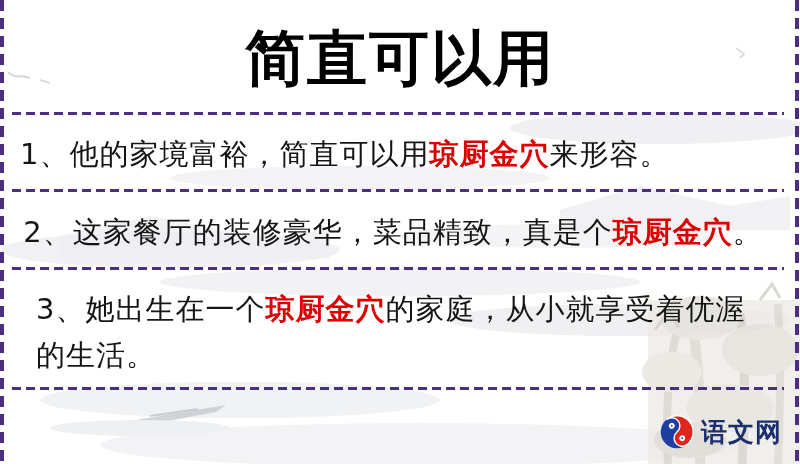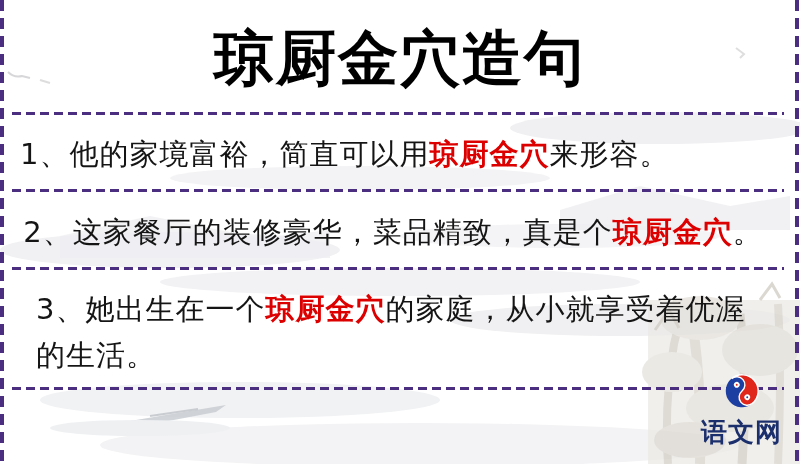--- a/index.html
+++ b/index.html
@@ -41,21 +41,21 @@
   }
   .sentence.row1{top:131px;}
   .sentence.row2{top:209px;text-align:center;}
   .sentence.row3{top:286px;margin-left:16px;}
   .kw{color:#DD0000;font-weight:800;}
   
   .watermark{position:absolute;inset:0;pointer-events:none;}
   
   .logo{
     position:absolute;right:18px;bottom:14px;
-    display:flex;align-items:center;gap:6px;flex-direction:column;
+    display:flex;align-items:center;gap:6px;
   }
   .logo-icon{width:36px;height:36px;display:block;}
   .logo-text{
     font-size:26px;font-weight:900;color:#1C2F6D;
     letter-spacing:1px;
     font-family:"DejaVu Sans","Liberation Sans",sans-serif;
   }
 </style>
 </head>
 <body>
@@ -95,21 +95,21 @@
       <ellipse cx="672" cy="372" rx="30" ry="20" fill="#e5e2dc"></ellipse>
       <ellipse cx="730" cy="408" rx="44" ry="24" fill="#e2dfd8"></ellipse>
       <ellipse cx="690" cy="440" rx="36" ry="18" fill="#ddd9d2"></ellipse>
       <path d="M655 330 l14 -20 l10 18 M760 300 l12 -16 l8 14" stroke="#cfcbc2" stroke-width="3" fill="none"></path>
     </g>
   </svg>
 
   <div class="vborder left"></div>
   <div class="vborder right"></div>
 
-  <h1 class="title">琼厨金穴造句</h1>
+  <h1 class="title">简直可以用</h1>
 
   <div class="sep s1"></div>
   <div class="sep s2"></div>
   <div class="sep s3"></div>
   <div class="sep s4"></div>
 
   <div class="sentence row1"><span>1、他的家境富裕，简直可以用</span><span class="kw">琼厨金穴</span><span>来形容。</span></div>
 
   <div class="sentence row2"><span>2、这家餐厅的装修豪华，菜品精致，真是个</span><span class="kw">琼厨金穴</span><span>。</span></div>
 

